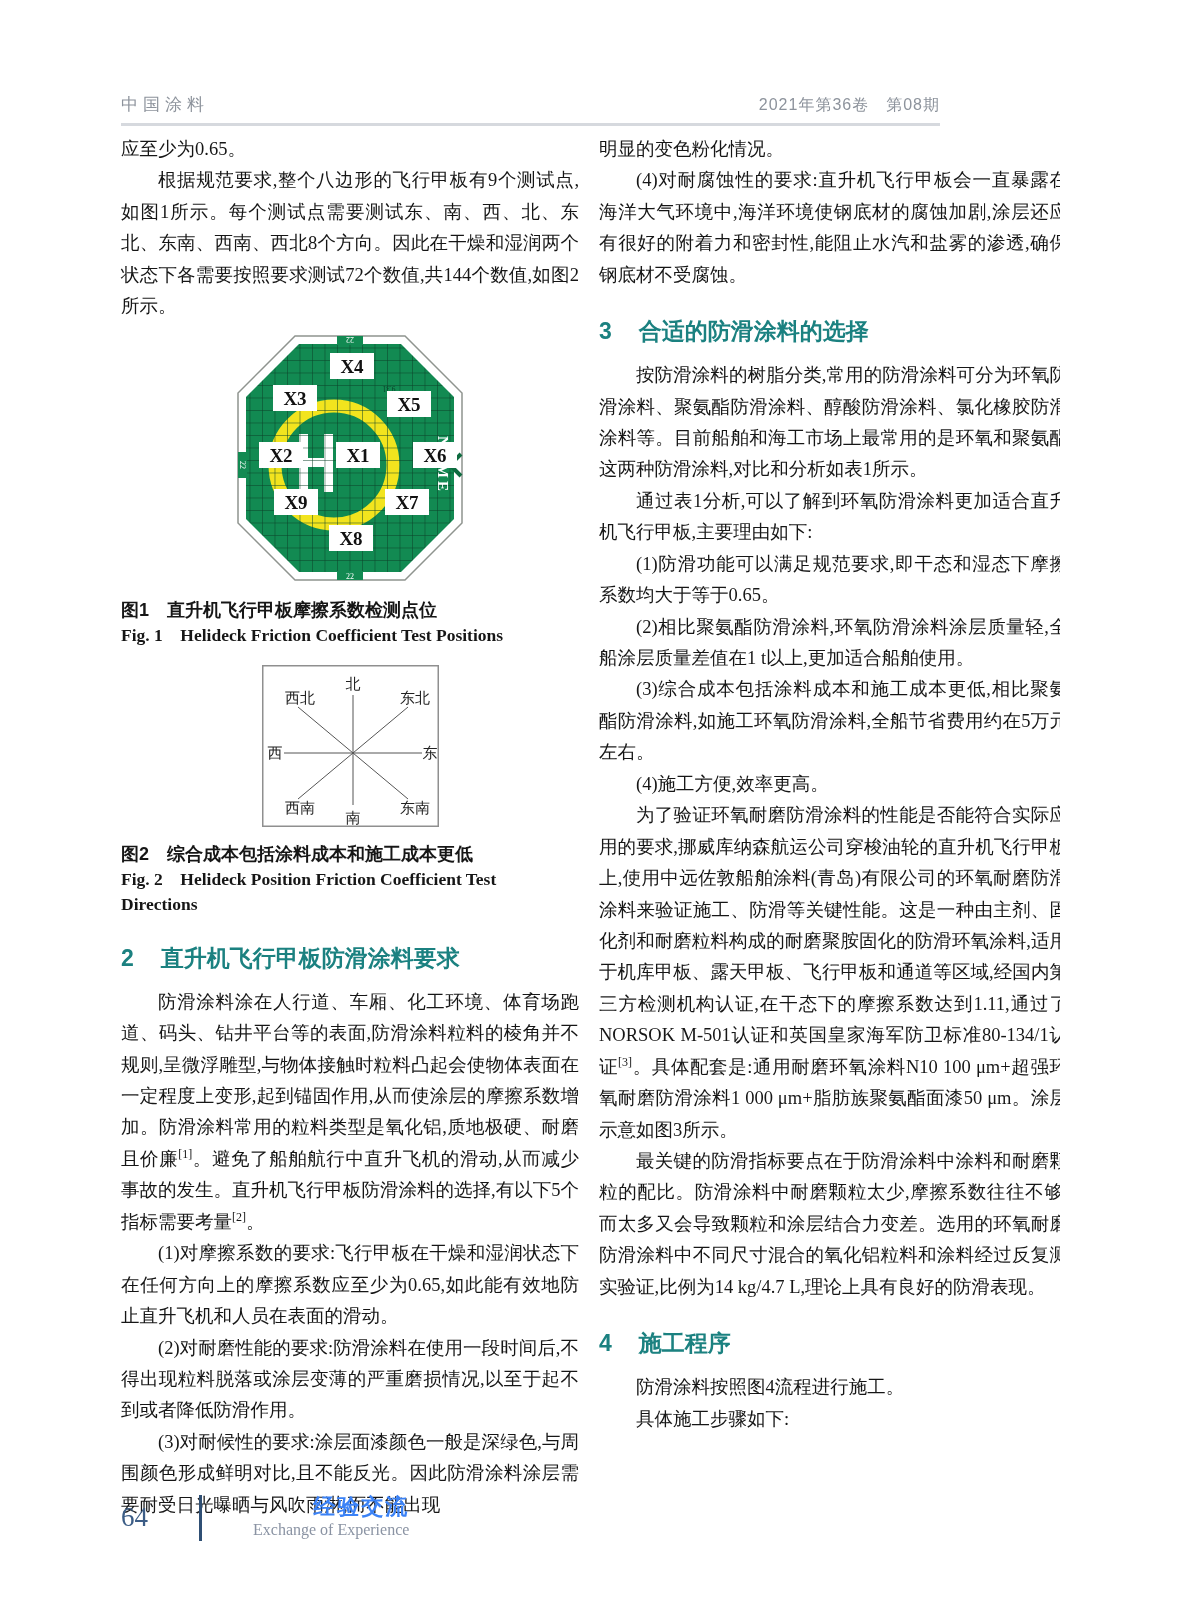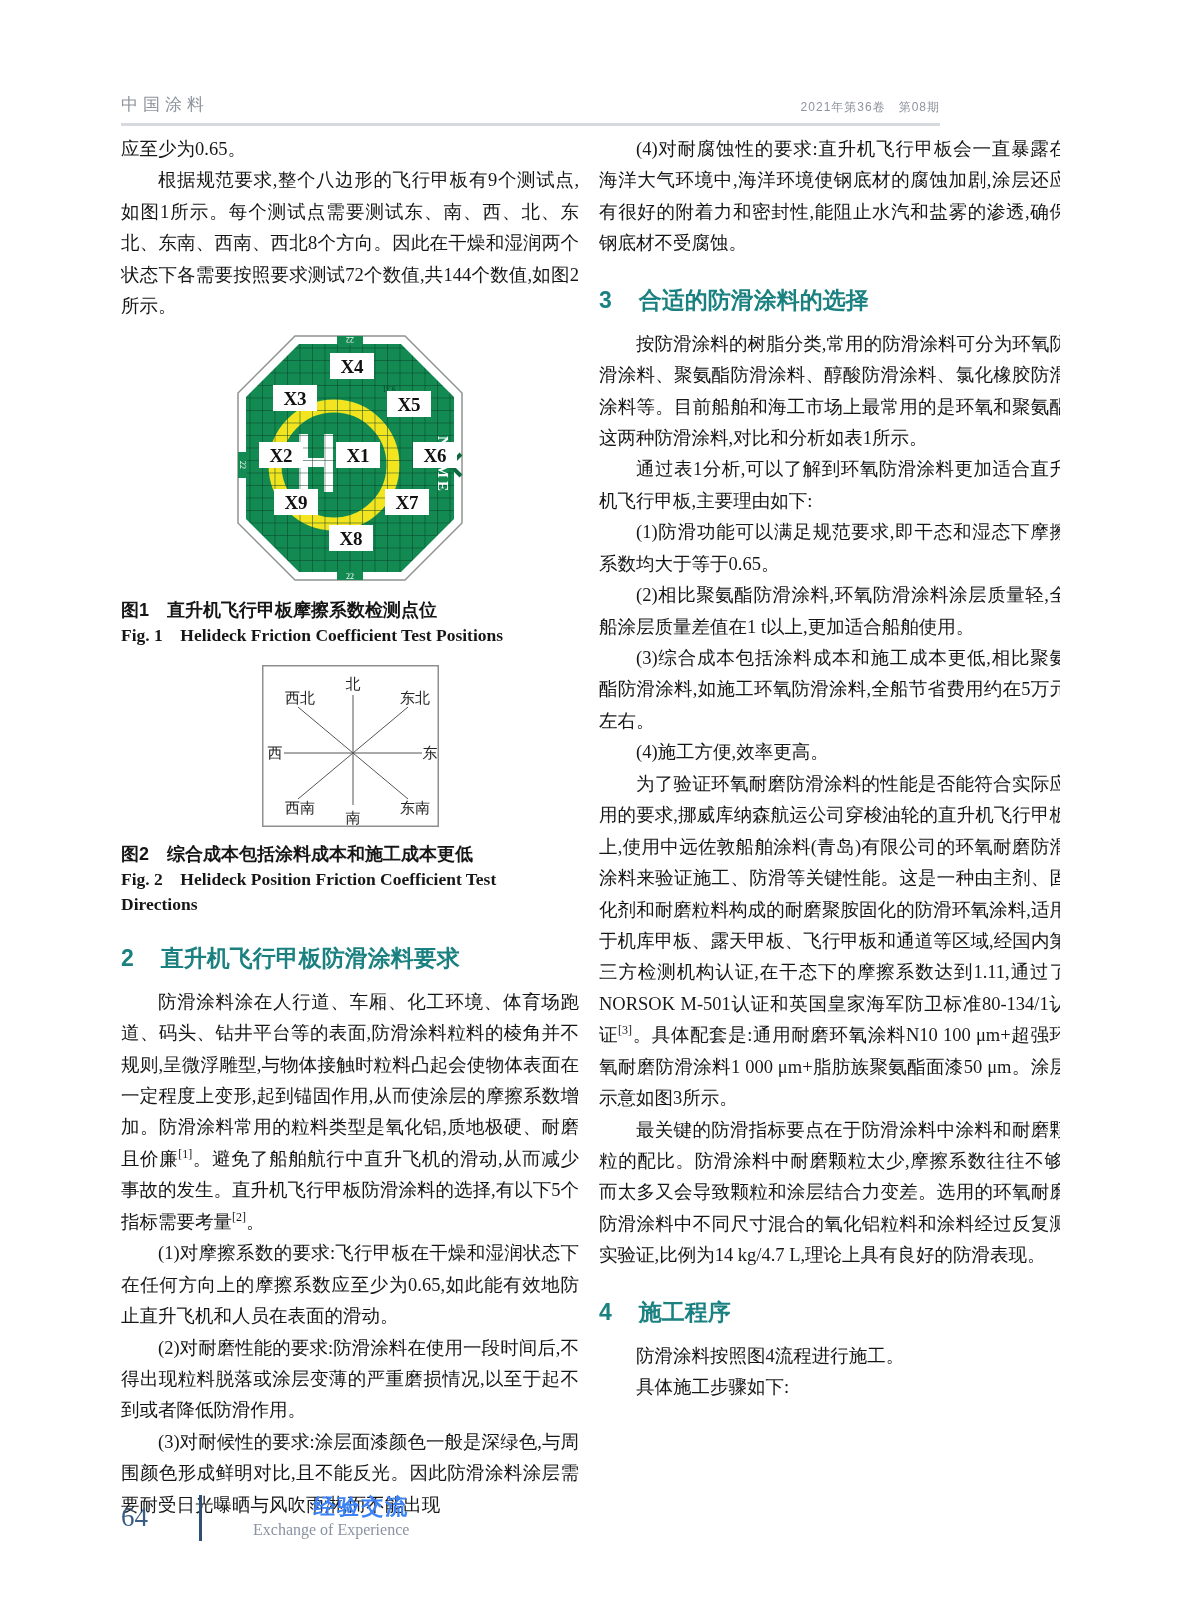--- a/index.html
+++ b/index.html
@@ -4,21 +4,21 @@
 <style>
   html,body{margin:0;padding:0;background:#ffffff;}
   #page{position:relative;width:1060px;height:1600px;background:#ffffff;overflow:hidden;
         font-family:"Liberation Serif","DejaVu Serif",serif;color:#161616;}
 
   
   .header{position:absolute;left:121px;right:120px;top:84px;height:32px;
           display:flex;justify-content:space-between;align-items:flex-end;
           border-bottom:3px solid #d6d9de;color:#8d939c;padding-bottom:7px;}
   .journal-name{font-size:17px;letter-spacing:5px;font-family:"Liberation Sans",sans-serif;}
-  .issue-info{font-size:12px;letter-spacing:1px;font-family:"Liberation Sans",sans-serif;}
+  .issue-info{font-size:16px;letter-spacing:1px;font-family:"Liberation Sans",sans-serif;}
 
   
   .col{position:absolute;top:134px;font-size:18.5px;line-height:1.7;text-align:justify;}
   .col p{margin:0;}
   .col-left{left:121px;width:458px;}
   .col-right{left:599px;width:469px;}
   p.par{text-indent:2em;}
   p.par.cont{text-indent:0;}
   sup{font-size:12px;line-height:0;}
 
@@ -162,20 +162,21 @@
       <span>2</span>
       <span>直升机飞行甲板防滑涂料要求</span>
     </h2>
     <p class="par">防滑涂料涂在人行道、车厢、化工环境、体育场跑道、码头、钻井平台等的表面,防滑涂料粒料的棱角并不规则,呈微浮雕型,与物体接触时粒料凸起会使物体表面在一定程度上变形,起到锚固作用,从而使涂层的摩擦系数增加。防滑涂料常用的粒料类型是氧化铝,质地极硬、耐磨且价廉<sup>[1]</sup>。避免了船舶航行中直升飞机的滑动,从而减少事故的发生。直升机飞行甲板防滑涂料的选择,有以下5个指标需要考量<sup>[2]</sup>。</p>
     <p class="par">(1)对摩擦系数的要求:飞行甲板在干燥和湿润状态下在任何方向上的摩擦系数应至少为0.65,如此能有效地防止直升飞机和人员在表面的滑动。</p>
     <p class="par">(2)对耐磨性能的要求:防滑涂料在使用一段时间后,不得出现粒料脱落或涂层变薄的严重磨损情况,以至于起不到或者降低防滑作用。</p>
     <p class="par">(3)对耐候性的要求:涂层面漆颜色一般是深绿色,与周围颜色形成鲜明对比,且不能反光。因此防滑涂料涂层需要耐受日光曝晒与风吹雨淋,而不能出现</p>
   </div>
 
   <div class="col col-right">
+    <p class="par cont">明显的变色粉化情况。</p>
     <p class="par">(4)对耐腐蚀性的要求:直升机飞行甲板会一直暴露在海洋大气环境中,海洋环境使钢底材的腐蚀加剧,涂层还应有很好的附着力和密封性,能阻止水汽和盐雾的渗透,确保钢底材不受腐蚀。</p>
 
     <h2 class="sec">
       <span>3</span>
       <span>合适的防滑涂料的选择</span>
     </h2>
     <p class="par">按防滑涂料的树脂分类,常用的防滑涂料可分为环氧防滑涂料、聚氨酯防滑涂料、醇酸防滑涂料、氯化橡胶防滑涂料等。目前船舶和海工市场上最常用的是环氧和聚氨酯这两种防滑涂料,对比和分析如表1所示。</p>
     <p class="par">通过表1分析,可以了解到环氧防滑涂料更加适合直升机飞行甲板,主要理由如下:</p>
     <p class="par">(1)防滑功能可以满足规范要求,即干态和湿态下摩擦系数均大于等于0.65。</p>
     <p class="par">(2)相比聚氨酯防滑涂料,环氧防滑涂料涂层质量轻,全船涂层质量差值在1 t以上,更加适合船舶使用。</p>

